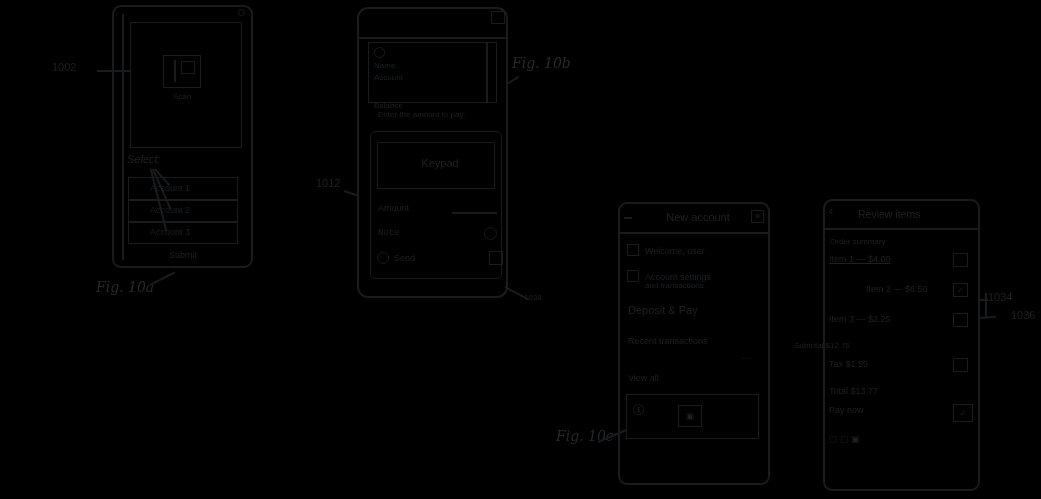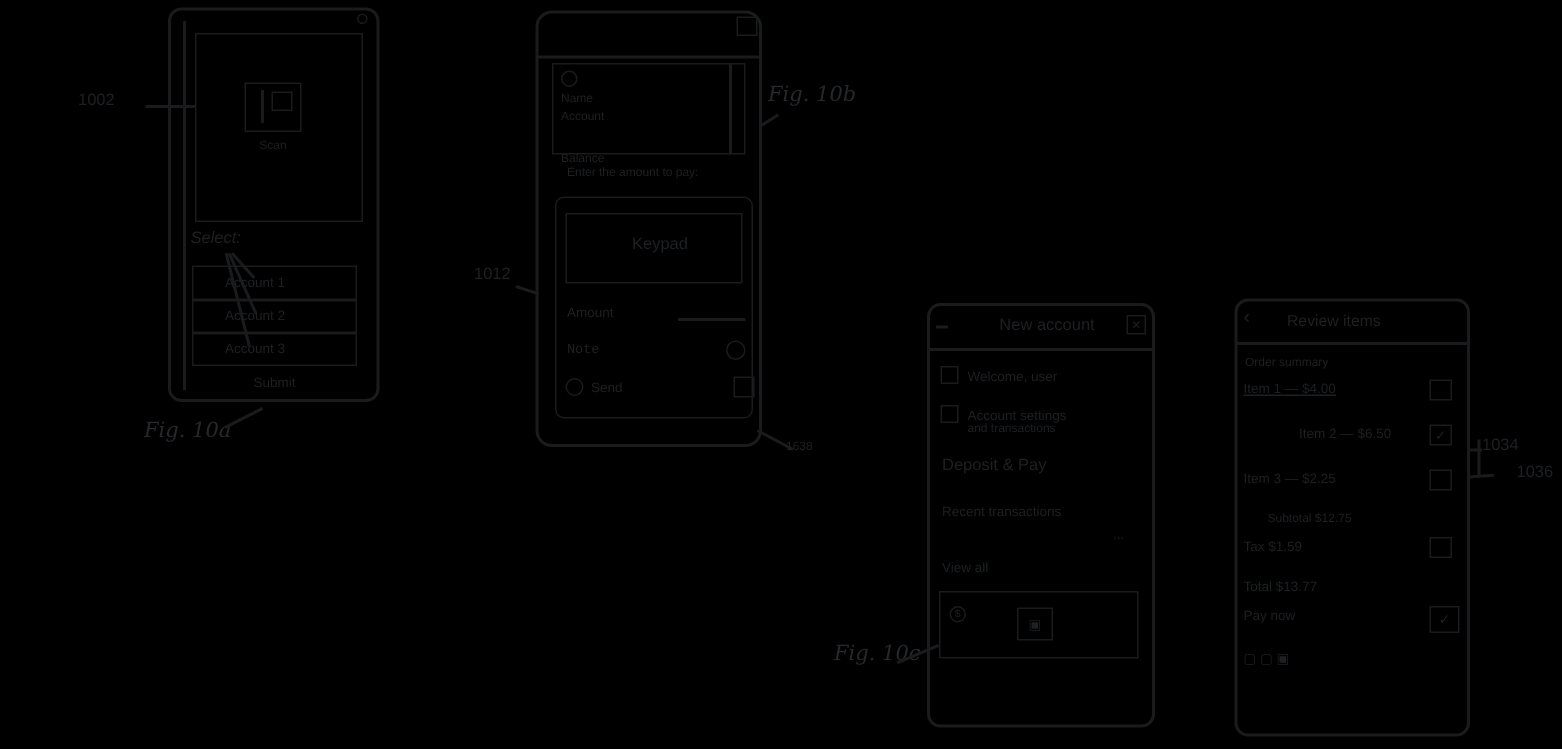--- a/index.html
+++ b/index.html
@@ -128,21 +128,21 @@
 
   <div class="txt small" style="left:829px;top:254px;text-decoration:underline;">Item 1 — $4.00</div>
   <div class="chk" style="left:953px;top:253px;"></div>
 
   <div class="txt small" style="left:866px;top:284px;">Item 2 — $6.50</div>
   <div class="chk" style="left:953px;top:283px;">✓</div>
 
   <div class="txt small" style="left:829px;top:314px;">Item 3 — $2.25</div>
   <div class="chk" style="left:953px;top:313px;"></div>
 
-  <div class="txt tiny" style="left:845px;top:341px;">Subtotal  $12.75</div>
+  <div class="txt tiny" style="left:794px;top:341px;">Subtotal  $12.75</div>
 
   <div class="txt small" style="left:829px;top:359px;">Tax  $1.59</div>
   <div class="chk" style="left:953px;top:358px;"></div>
 
   <div class="txt small" style="left:829px;top:386px;">Total  $13.77</div>
 
   <div class="txt small" style="left:829px;top:405px;">Pay now</div>
   <div class="chk" style="left:953px;top:404px;width:20px;height:18px;line-height:16px;">✓</div>
 
   <div class="txt small" style="left:829px;top:434px;">▢ ▢ ▣</div>

